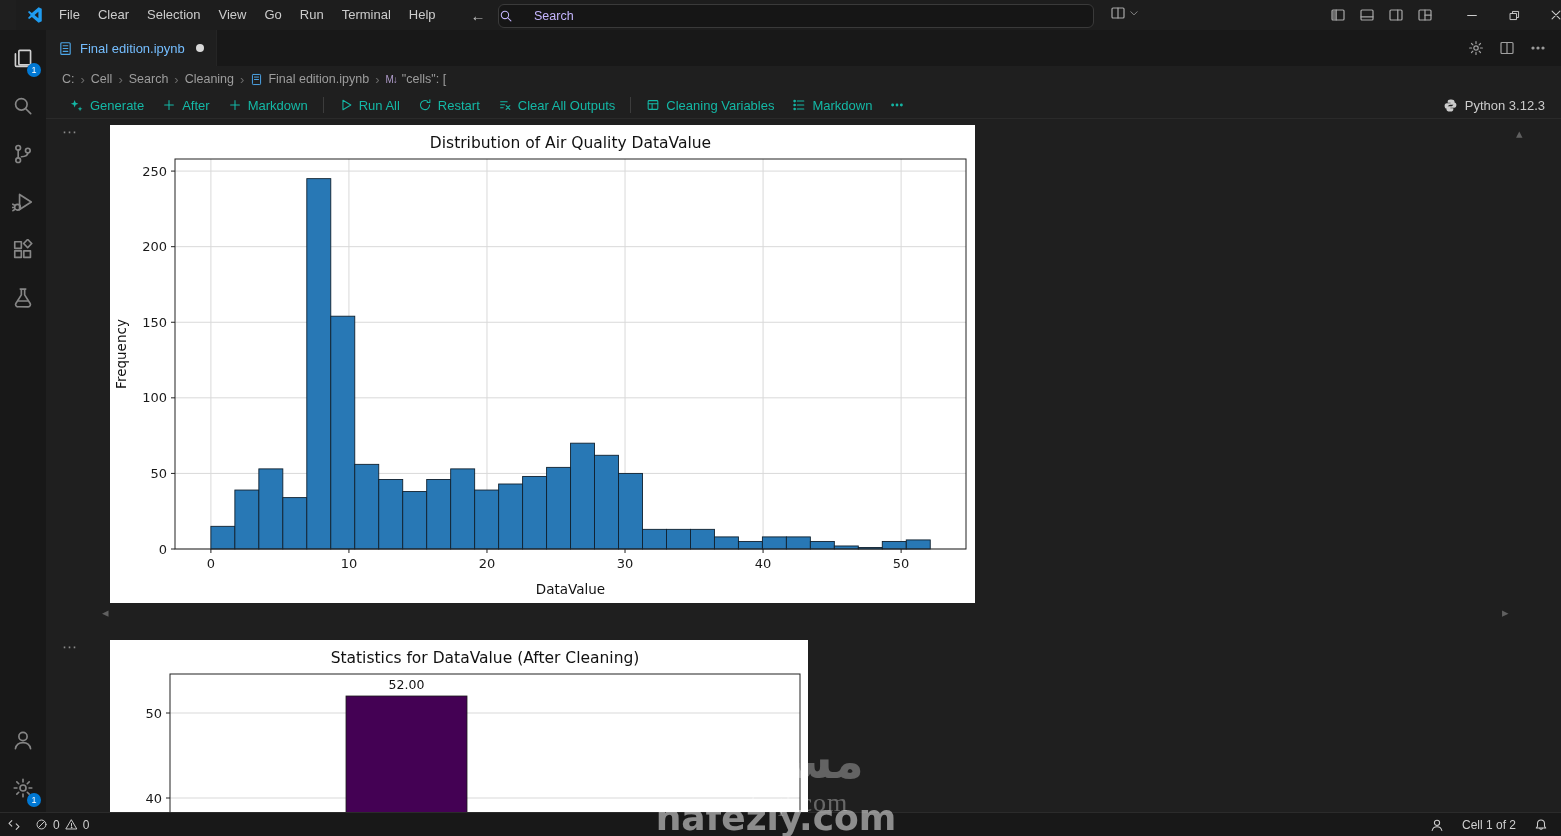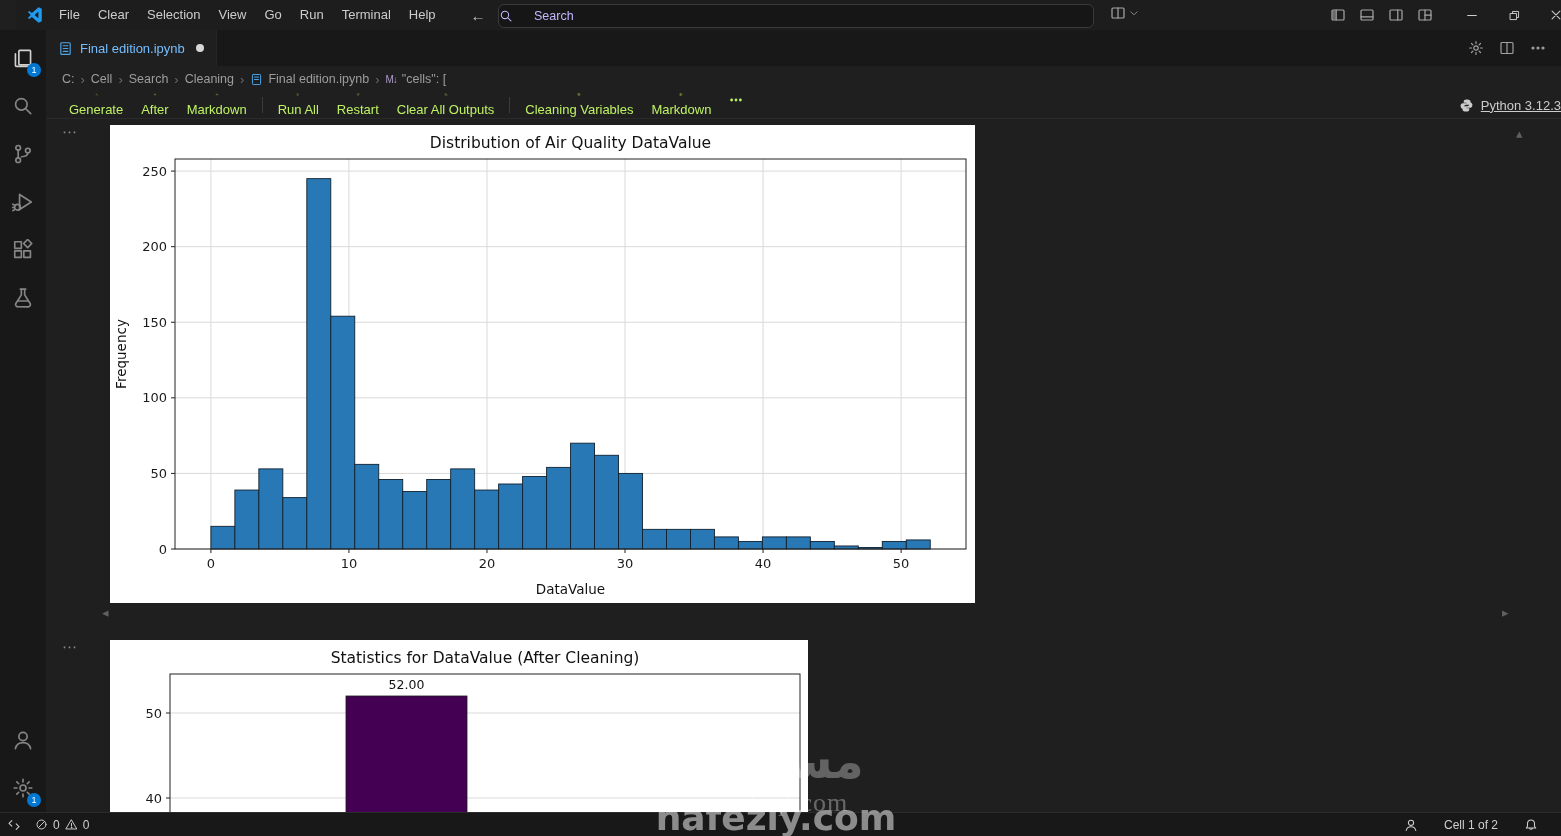--- a/index.html
+++ b/index.html
@@ -40,36 +40,36 @@
 
   
   #breadcrumb{position:absolute;left:46px;top:66px;right:0;height:26px;background:#1f1f1f;display:flex;
               align-items:center;padding-left:16px;font-size:12.5px;color:#9d9d9d;gap:3px;z-index:3;}
   .bc-sep{color:#6a6a6a;padding:0 3px;font-size:13px;}
   .bc-marker{font-size:10px;color:#b09ccb;margin-right:2px;letter-spacing:-1px;}
 
   
   #nbtoolbar{position:absolute;left:46px;top:92px;right:0;height:27px;background:#1f1f1f;border-bottom:1px solid #2a2a2a;
              display:flex;align-items:center;font-size:13px;padding-left:14px;box-sizing:border-box;z-index:3;}
-  .tbtn{display:flex;align-items:center;gap:6px;padding:0 9px;height:24px;border-radius:5px;color:#bef264;flex-direction:column;}
+  .tbtn{display:flex;align-items:center;gap:6px;padding:0 9px;height:24px;border-radius:5px;color:#14b8a6;}
   .tsep{width:1px;height:16px;background:#3c3c3c;margin:0 6px;}
   .tb-spacer{flex:1;}
-  .interp{display:flex;align-items:flex-end;gap:7px;color:#cccccc;text-decoration:underline;}
+  .interp{display:flex;align-items:flex-end;gap:7px;padding-right:16px;color:#cccccc;}
 
   
   #content{position:absolute;left:46px;top:119px;right:0;bottom:24px;background:#1f1f1f;overflow:hidden;z-index:1;}
   .cell-ellipsis{position:absolute;color:#8a8a8a;font-size:15px;letter-spacing:1px;}
   .out-panel{position:absolute;background:#ffffff;}
   .scroll-arrow{position:absolute;color:#606060;font-size:13px;line-height:13px;}
 
   
   #statusbar{position:absolute;left:0;bottom:0;width:1561px;height:24px;background:#181818;border-top:1px solid #2b2b2b;
              box-sizing:border-box;display:flex;align-items:center;font-size:12px;color:#cfcfcf;z-index:10;}
   .sb-item{display:flex;align-items:center;gap:5px;padding:0 7px;height:22px;}
-  .sb-right{margin-left:auto;display:flex;align-items:center;gap:12px;padding-right:16px;}
+  .sb-right{margin-left:auto;display:flex;align-items:center;gap:4px;padding-right:6px;}
 
   
   .wm{position:absolute;left:776px;transform:translateX(-50%);pointer-events:none;white-space:nowrap;
       color:#ffffff;text-align:center;z-index:20;font-family:"DejaVu Sans",sans-serif;}
   #wm-ar{top:733px;font-size:48px;font-weight:bold;opacity:.30;}
   #wm-mostaql{top:788px;font-size:26px;letter-spacing:1px;opacity:.32;font-family:Liberation Serif, serif;}
   #wm-nafezly{top:797px;font-size:36px;font-weight:bold;opacity:.5;z-index:30;}
 </style>
 </head>
 <body>

